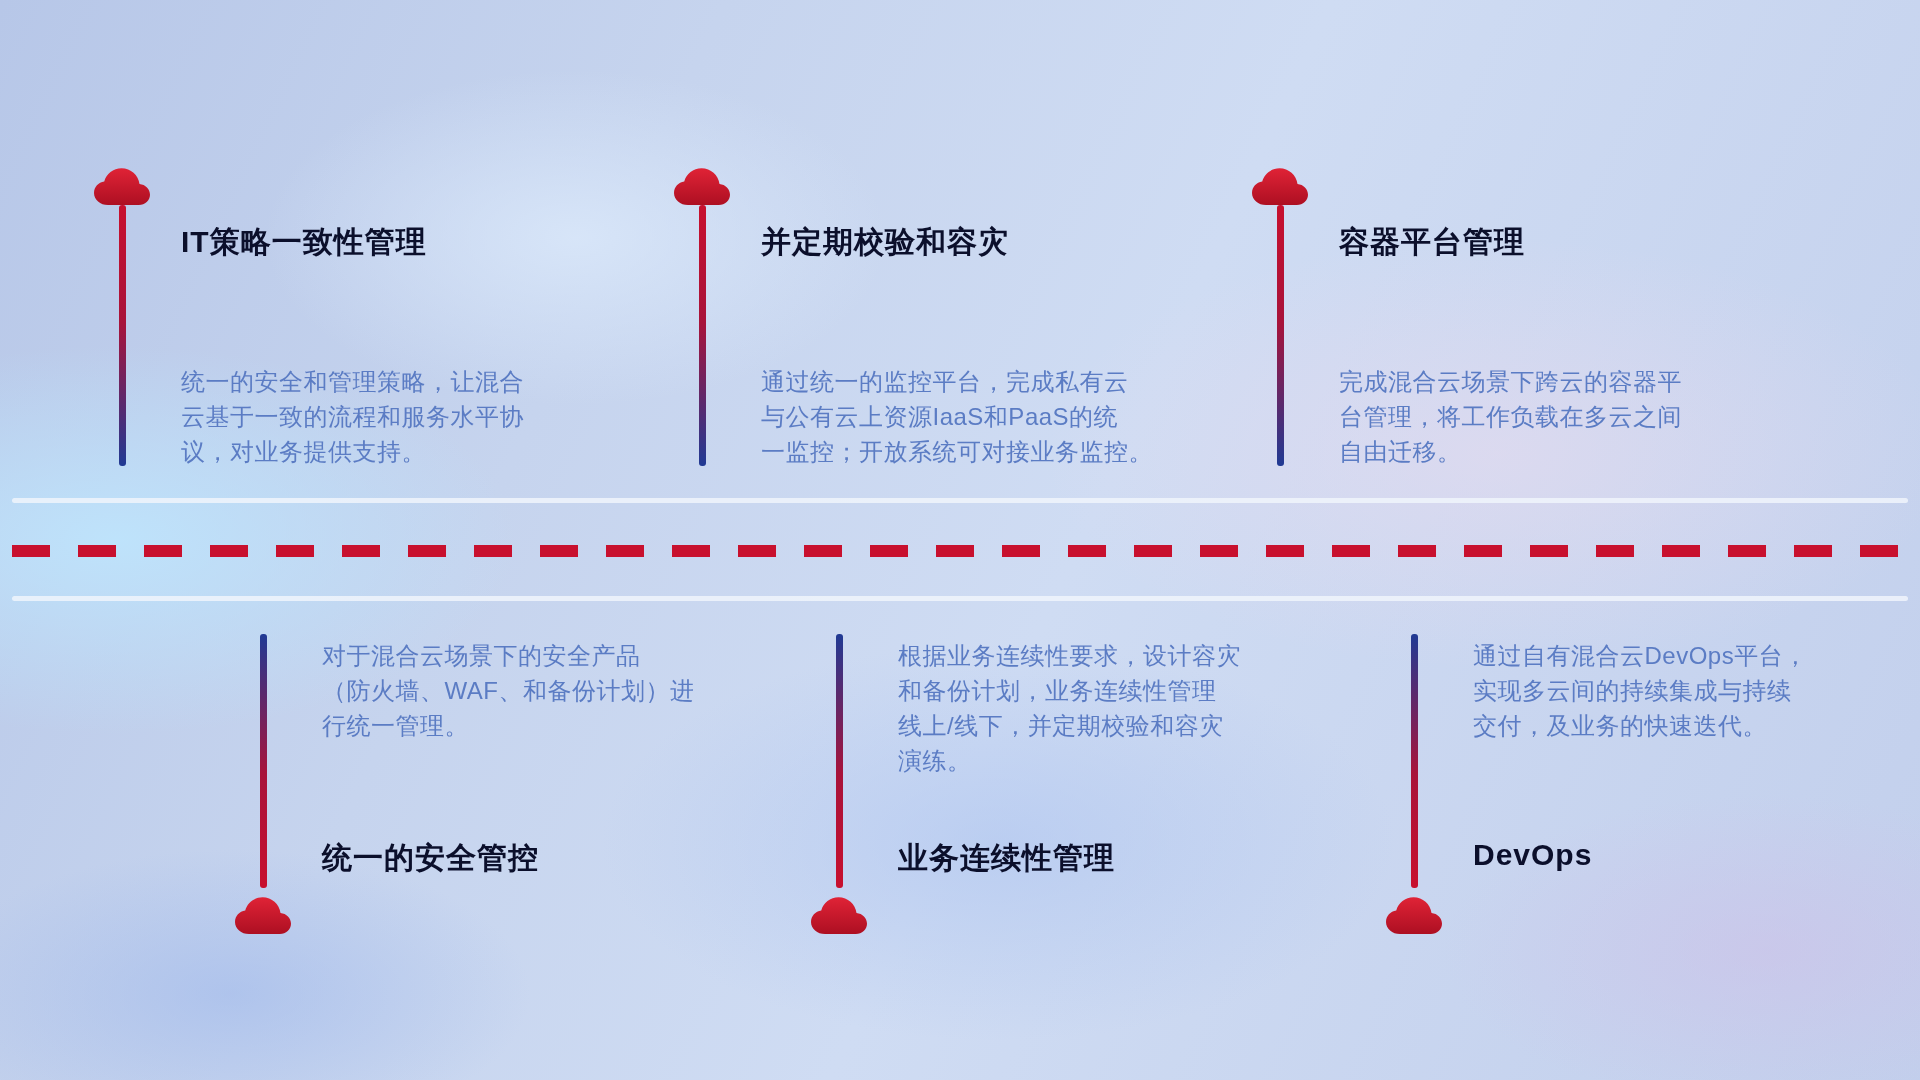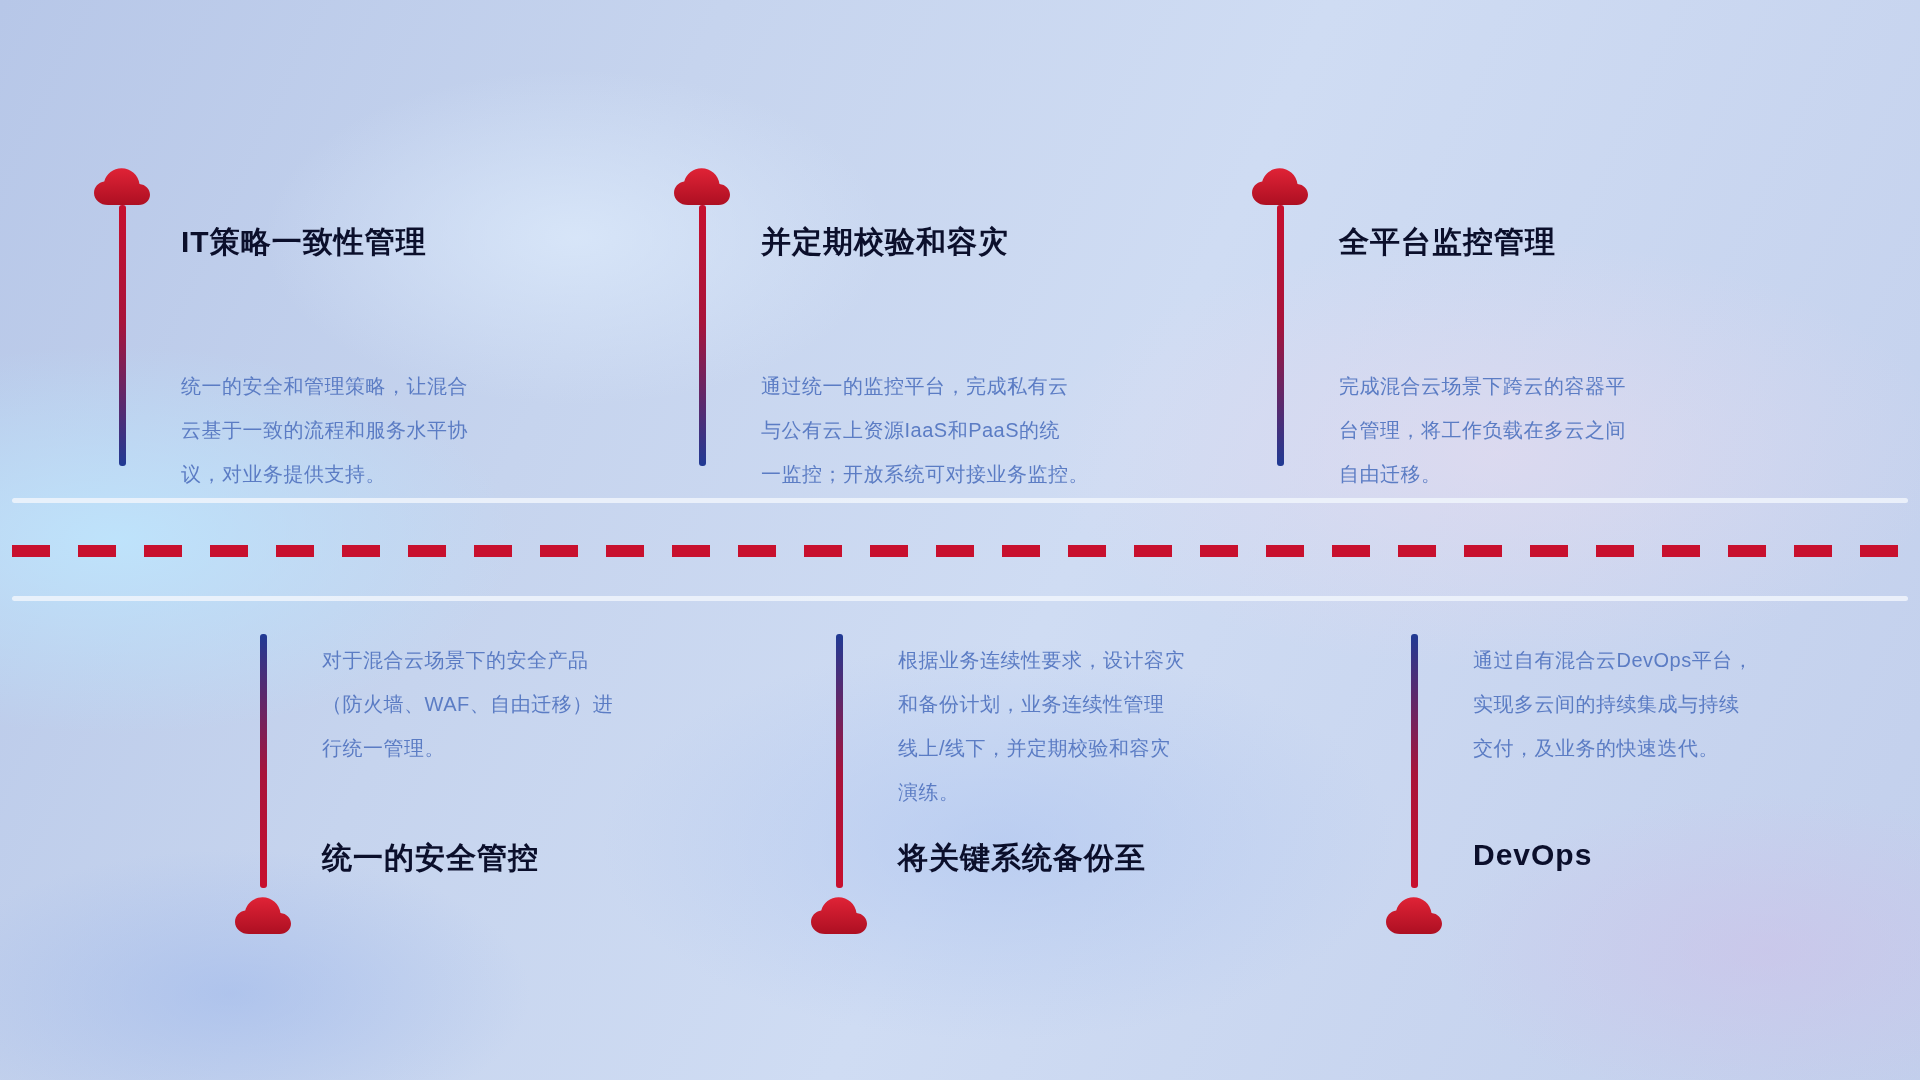--- a/index.html
+++ b/index.html
@@ -62,22 +62,22 @@
     letter-spacing: 1px;
     color: var(--title_text);
   }
   .item.top .title { top: 54px; }
   .item.bottom .title { top: 204px; text-align: center; }
 
   .desc {
     position: absolute;
     left: 59px;
     width: 480px;
-    font-size: 20px;
-    line-height: 44px;
+    font-size: 24px;
+    line-height: 35px;
     letter-spacing: 0.5px;
     color: var(--desc_text);
     white-space: pre-line;
   }
   .item.top .desc { top: 196px; }
   .item.bottom .desc { top: 4px; }
   .item.bottom .cloud { top: 263px; }
   .item.top .cloud { top: 0; }
 
   .divider {
@@ -132,48 +132,48 @@
     <div class="desc">通过统一的监控平台，完成私有云
 与公有云上资源IaaS和PaaS的统
 一监控；开放系统可对接业务监控。</div>
   </div>
 
   <div class="item top" style="left:1280px; top:168px;">
     <svg class="cloud" viewBox="0 0 64 44">
       <path fill="url(#cloudGrad)" d="M16 42 C7.2 42 0 35.8 0 28.2 C0 21.6 5 16.2 11.7 15.2 C14 6.4 22 0 31.5 0 C42 0 50.7 7.8 52 18 C58.8 18.6 64 23.8 64 30.2 C64 36.7 58.3 42 51.2 42 Z"></path>
     </svg>
     <div class="vline down"></div>
-    <div class="title">全平台监控管理</div>
+    <div class="title">容器平台管理</div>
     <div class="desc">完成混合云场景下跨云的容器平
 台管理，将工作负载在多云之间
 自由迁移。</div>
   </div>
 
   <div class="divider solid" style="top:498px;"></div>
   <div class="divider dashed"></div>
   <div class="divider solid" style="top:596px;"></div>
 
   <div class="item bottom" style="left:263px; top:634px;">
     <div class="vline up"></div>
     <div class="desc">对于混合云场景下的安全产品
-（防火墙、WAF、自由迁移）进
+（防火墙、WAF、和备份计划）进
 行统一管理。</div>
     <div class="title">统一的安全管控</div>
     <svg class="cloud" viewBox="0 0 64 44">
       <path fill="url(#cloudGrad)" d="M16 42 C7.2 42 0 35.8 0 28.2 C0 21.6 5 16.2 11.7 15.2 C14 6.4 22 0 31.5 0 C42 0 50.7 7.8 52 18 C58.8 18.6 64 23.8 64 30.2 C64 36.7 58.3 42 51.2 42 Z"></path>
     </svg>
   </div>
 
   <div class="item bottom" style="left:839px; top:634px;">
     <div class="vline up"></div>
     <div class="desc">根据业务连续性要求，设计容灾
 和备份计划，业务连续性管理
 线上/线下，并定期校验和容灾
 演练。</div>
-    <div class="title">将关键系统备份至</div>
+    <div class="title">业务连续性管理</div>
     <svg class="cloud" viewBox="0 0 64 44">
       <path fill="url(#cloudGrad)" d="M16 42 C7.2 42 0 35.8 0 28.2 C0 21.6 5 16.2 11.7 15.2 C14 6.4 22 0 31.5 0 C42 0 50.7 7.8 52 18 C58.8 18.6 64 23.8 64 30.2 C64 36.7 58.3 42 51.2 42 Z"></path>
     </svg>
   </div>
 
   <div class="item bottom" style="left:1414px; top:634px;">
     <div class="vline up"></div>
     <div class="desc">通过自有混合云DevOps平台，
 实现多云间的持续集成与持续
 交付，及业务的快速迭代。</div>

